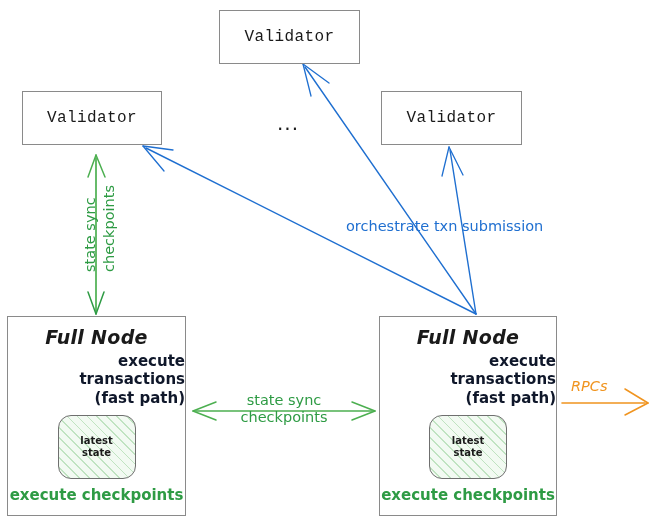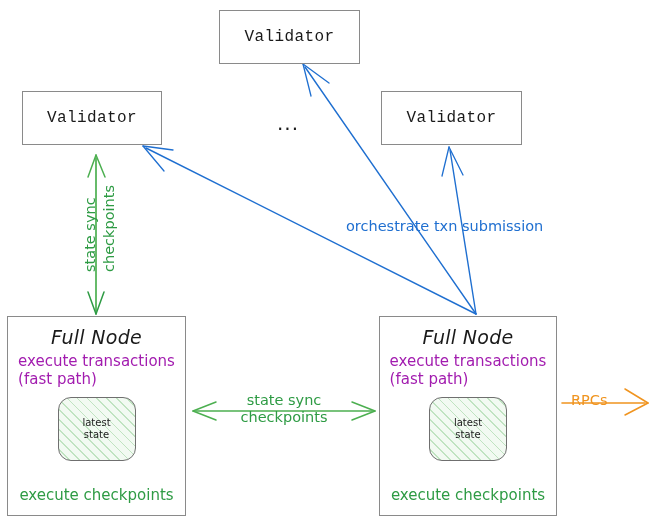--- a/index.html
+++ b/index.html
@@ -38,33 +38,34 @@
     font-family: Liberation Mono, monospace;
     font-size: 16px;
     color: #1a1a1a;
     letter-spacing: 0.4px;
   }
   .fullnode-box {
     display: flex;
     flex-direction: column;
     align-items: center;
     padding-top: 9px;
+    font-weight: bold;
   }
   .fullnode-title {
     font-size: 19px;
     color: #1a1a1a;
     font-style: italic;
     letter-spacing: 0.3px;
     margin-bottom: 4px;
   }
   .fullnode-exec {
     font-size: 15px;
-    color: #a21caf;
+    color: #0f172a;
     line-height: 1.22;
-    text-align: left;
+    text-align: right;
     margin-bottom: 8px;
   }
   .state-box {
     position: relative;
     width: 76px;
     height: 62px;
     border: 1.7px solid #6f6f6f;
     border-radius: 13px;
     background-color: #f2faf2;
     background-image: repeating-linear-gradient(
@@ -218,15 +219,15 @@
   <div class="vertical-label" style="left:82px; top:272px;">state sync</div>
   <div class="vertical-label" style="left:101px; top:272px;">checkpoints</div>
 
   <div class="edge-label green" style="left:234px; top:392px; text-align:center; width:100px;">
     <div>state sync</div>
     <div>checkpoints</div>
   </div>
 
   <div class="edge-label blue" style="left:346px; top:218px;">orchestrate txn submission</div>
 
-  <div class="edge-label orange" style="left:571px; top:392px;">RPCs</div>
+  <div class="edge-label orange" style="left:571px; top:378px;font-style:italic;">RPCs</div>
 
 </div>
 
 </body></html>

